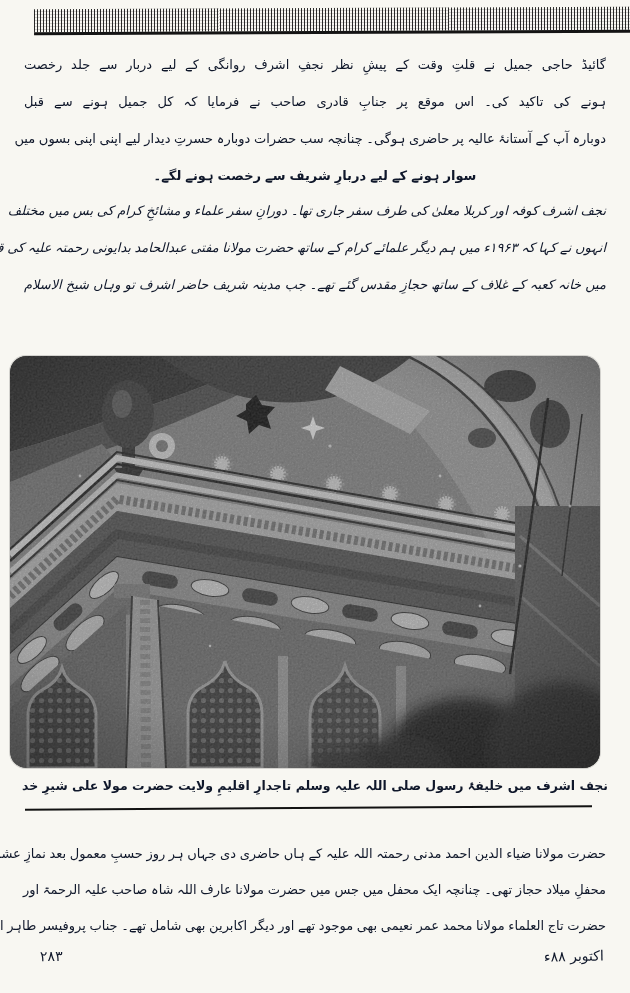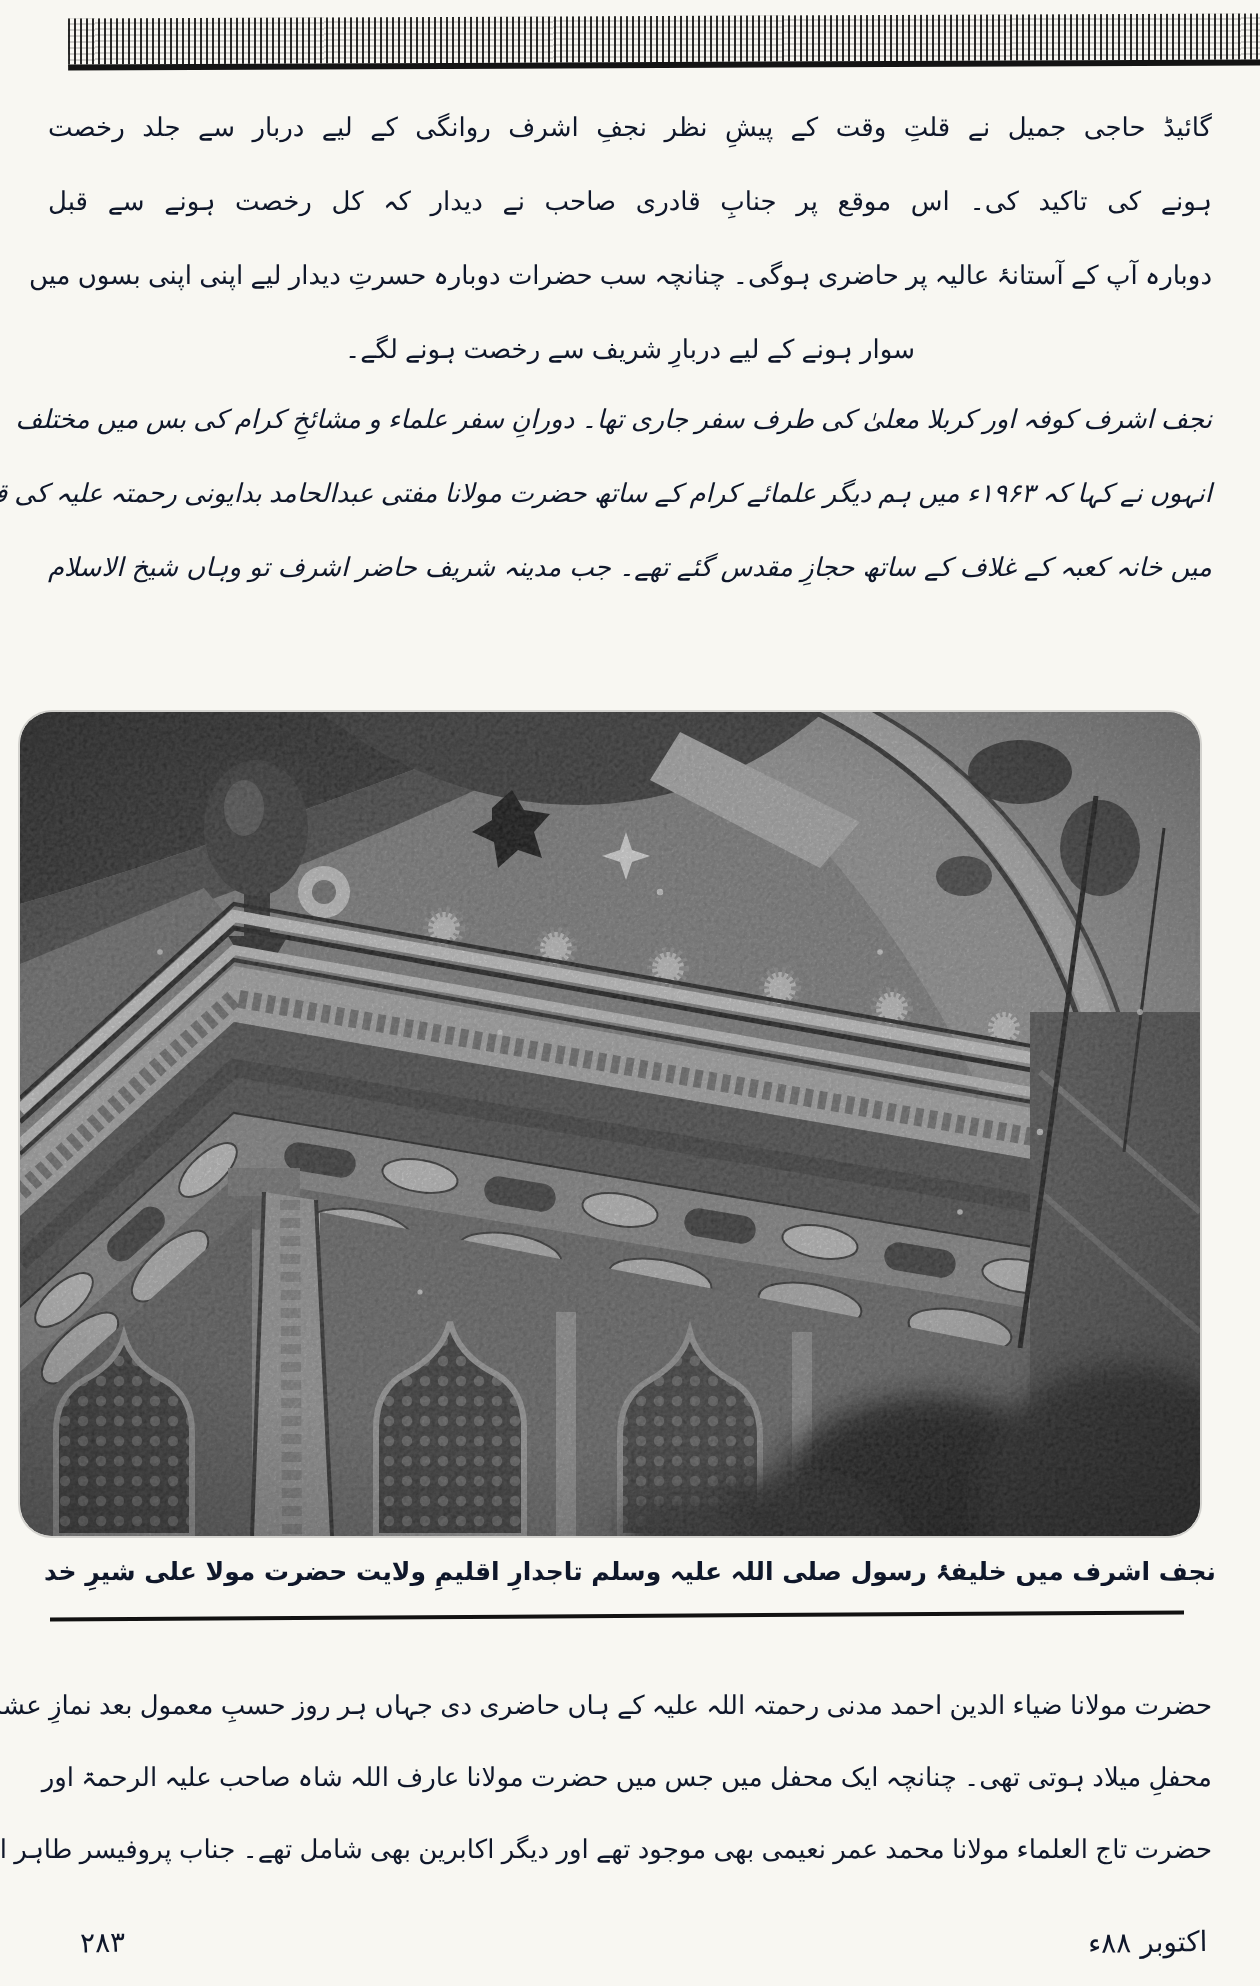--- a/index.html
+++ b/index.html
@@ -32,21 +32,21 @@
     line-height:37px;
     height:37px;
     padding:0 24px;
     text-align:justify;
     text-align-last:justify;
     word-spacing:-0.5px;
     white-space:nowrap;
     overflow:hidden;
   }
   .p3 .line{line-height:36px;height:36px;}
-  .line.center{text-align:left;text-align-last:center;}
+  .line.center{text-align:left;text-align-last:center;font-weight:bold;}
   figure.photo{
     position:absolute;top:356px;left:10px;width:590px;height:412px;
     margin:0;padding:0;border-radius:16px;overflow:hidden;
     box-shadow:0 0 0 1px rgba(0,0,0,.15);
   }
   figure.photo svg{display:block;width:100%;height:100%;}
   .caption{
     position:absolute;top:772px;left:22px;right:22px;
     direction:rtl;font-size:12.5px;font-weight:bold;line-height:28px;
     text-align:justify;text-align-last:justify;white-space:nowrap;overflow:hidden;
@@ -55,32 +55,32 @@
     position:absolute;top:807px;left:25px;width:567px;height:0;
     border-top:2px solid #121212;
     transform:rotate(-0.35deg);
   }
   .footer{
     position:absolute;top:948px;left:40px;right:26px;
     display:flex;justify-content:space-between;align-items:baseline;
     direction:rtl;font-size:14px;
   }
   .footer .issue{transform:rotate(-1deg);}
-  .footer .pagenum{transform:rotate(-1deg);margin-top:16px;}
+  .footer .pagenum{transform:rotate(-1deg);}
 </style>
 </head>
 <body>
 
 <div class="page">
 
   <div class="top-rule"></div>
 
   <div class="para p1">
     <div class="line">گائیڈ حاجی جمیل نے قلتِ وقت کے پیشِ نظر نجفِ اشرف روانگی کے لیے دربار سے جلد رخصت</div>
-    <div class="line">ہونے کی تاکید کی۔ اس موقع پر جنابِ قادری صاحب نے دیدار کہ کل رخصت ہونے سے قبل</div>
+    <div class="line">ہونے کی تاکید کی۔ اس موقع پر جنابِ قادری صاحب نے فرمایا کہ کل جمیل ہونے سے قبل</div>
     <div class="line">دوبارہ آپ کے آستانۂ عالیہ پر حاضری ہوگی۔ چنانچہ سب حضرات دوبارہ حسرتِ دیدار لیے اپنی اپنی بسوں میں</div>
     <div class="line center">سوار ہونے کے لیے دربارِ شریف سے رخصت ہونے لگے۔</div>
   </div>
 
   <div class="para p2">
     <div class="line">نجف اشرف کوفہ اور کربلا معلیٰ کی طرف سفر جاری تھا۔ دورانِ سفر علماء و مشائخِ کرام کی بس میں مختلف</div>
     <div class="line">انہوں نے کہا کہ ۱۹۶۳ء میں ہم دیگر علمائے کرام کے ساتھ حضرت مولانا مفتی عبدالحامد بدایونی رحمتہ علیہ کی قیادت</div>
     <div class="line">میں خانہ کعبہ کے غلاف کے ساتھ حجازِ مقدس گئے تھے۔ جب مدینہ شریف حاضر اشرف تو وہاں شیخ الاسلام</div>
   </div>
 
@@ -290,21 +290,21 @@
         <rect width="590" height="412" fill="url(#vig)"></rect>
       </g>
     </svg>
   </figure>
 
   <div class="caption">نجف اشرف میں خلیفۂ رسول صلی اللہ علیہ وسلم تاجدارِ اقلیمِ ولایت حضرت مولا علی شیرِ خدا رض کا مزارِ انور</div>
   <div class="caption-rule"></div>
 
   <div class="para p3">
     <div class="line">حضرت مولانا ضیاء الدین احمد مدنی رحمتہ اللہ علیہ کے ہاں حاضری دی جہاں ہر روز حسبِ معمول بعد نمازِ عشاء</div>
-    <div class="line">محفلِ میلاد ہوتی تھی۔ چنانچہ ایک محفل میں جس میں حضرت مولانا عارف اللہ شاہ صاحب علیہ الرحمۃ اور</div>
+    <div class="line">محفلِ میلاد حجاز تھی۔ چنانچہ ایک محفل میں جس میں حضرت مولانا عارف اللہ شاہ صاحب علیہ الرحمۃ اور</div>
     <div class="line">حضرت تاج العلماء مولانا محمد عمر نعیمی بھی موجود تھے اور دیگر اکابرین بھی شامل تھے۔ جناب پروفیسر طاہر القادری کا</div>
   </div>
 
   <div class="footer">
     <span class="issue">اکتوبر ۸۸ء</span>
     <span class="pagenum">۲۸۳</span>
   </div>
 
 </div>
 

